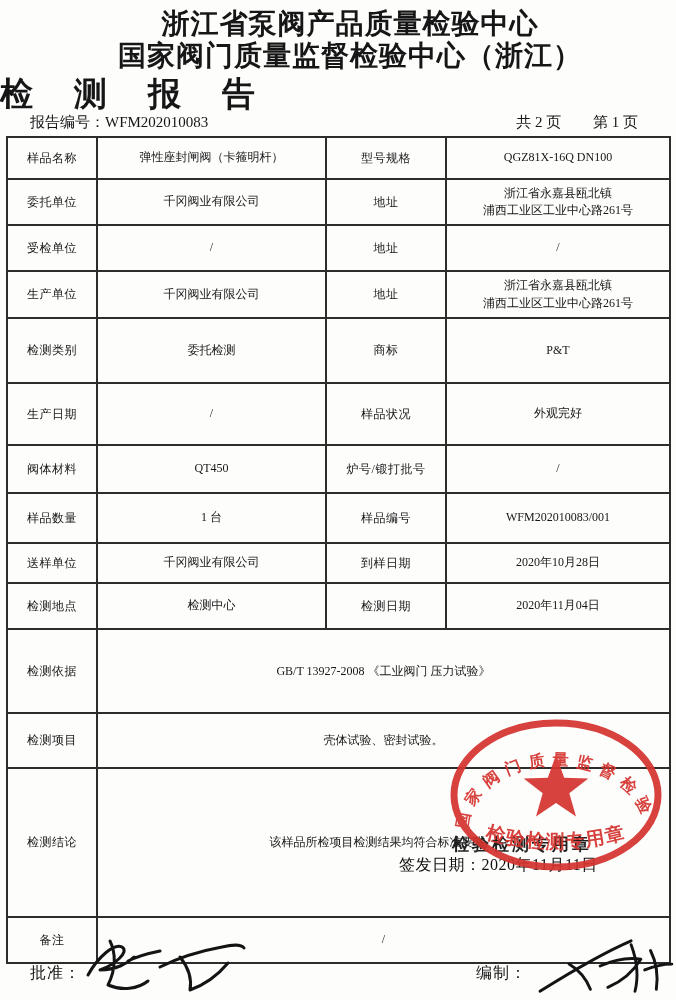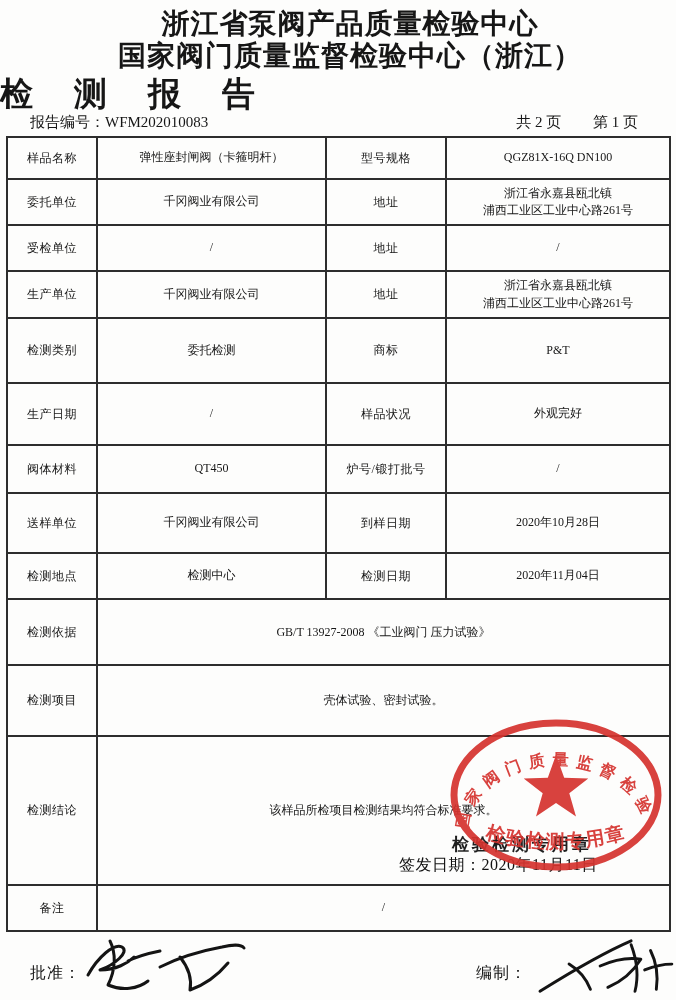--- a/index.html
+++ b/index.html
@@ -116,37 +116,43 @@
         <td class="val">/</td>
         <td class="lbl">样品状况</td>
         <td class="val">外观完好</td>
       </tr>
       <tr style="height:48px">
         <td class="lbl">阀体材料</td>
         <td class="val">QT450</td>
         <td class="lbl">炉号/锻打批号</td>
         <td class="val">/</td>
       </tr>
-      <tr style="height:60px">
+      <tr style="height:50px">
+        <td class="lbl">样品数量</td>
+        <td class="val">1 台</td>
+        <td class="lbl">样品编号</td>
+        <td class="val">WFM202010083/001</td>
+      </tr>
+      <tr style="height:40px">
         <td class="lbl">送样单位</td>
         <td class="val">千冈阀业有限公司</td>
         <td class="lbl">到样日期</td>
         <td class="val">2020年10月28日</td>
       </tr>
       <tr style="height:46px">
         <td class="lbl">检测地点</td>
         <td class="val">检测中心</td>
         <td class="lbl">检测日期</td>
         <td class="val">2020年11月04日</td>
       </tr>
-      <tr style="height:66px">
+      <tr style="height:84px">
         <td class="lbl">检测依据</td>
         <td class="basis-cell" colspan="3">GB/T 13927-2008 《工业阀门 压力试验》</td>
       </tr>
-      <tr style="height:71px">
+      <tr style="height:55px">
         <td class="lbl">检测项目</td>
         <td class="items-cell" colspan="3">壳体试验、密封试验。</td>
       </tr>
       <tr style="height:149px">
         <td class="lbl">检测结论</td>
         <td class="concl-cell" colspan="3">
           <span>该样品所检项目检测结果均符合标准要求。</span>
         </td>
       </tr>
       <tr style="height:46px">

